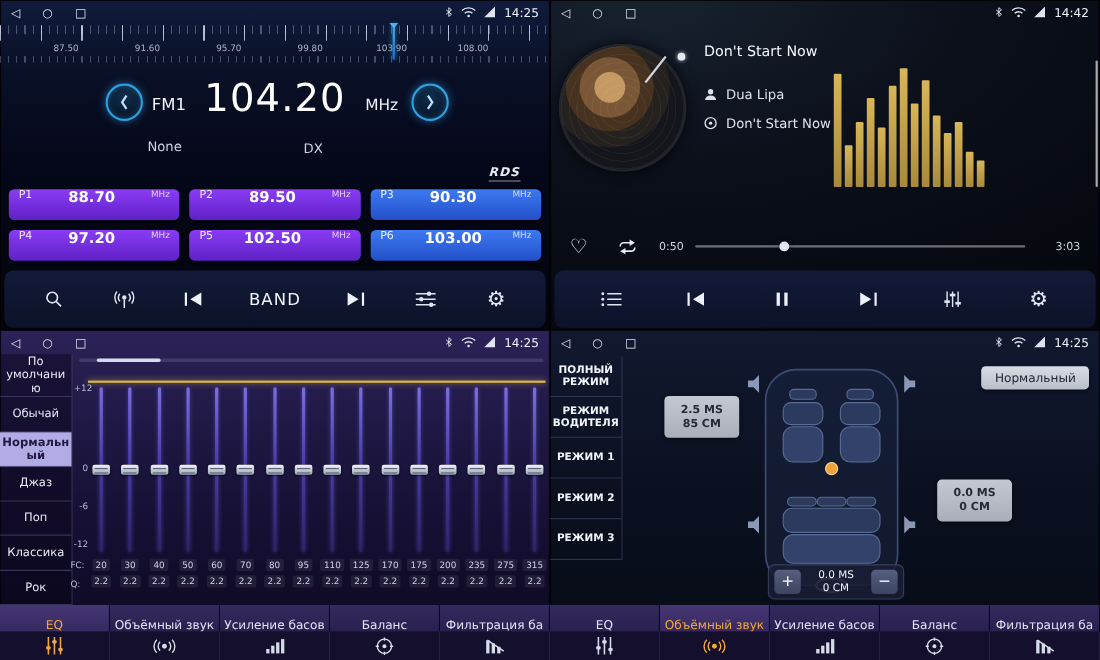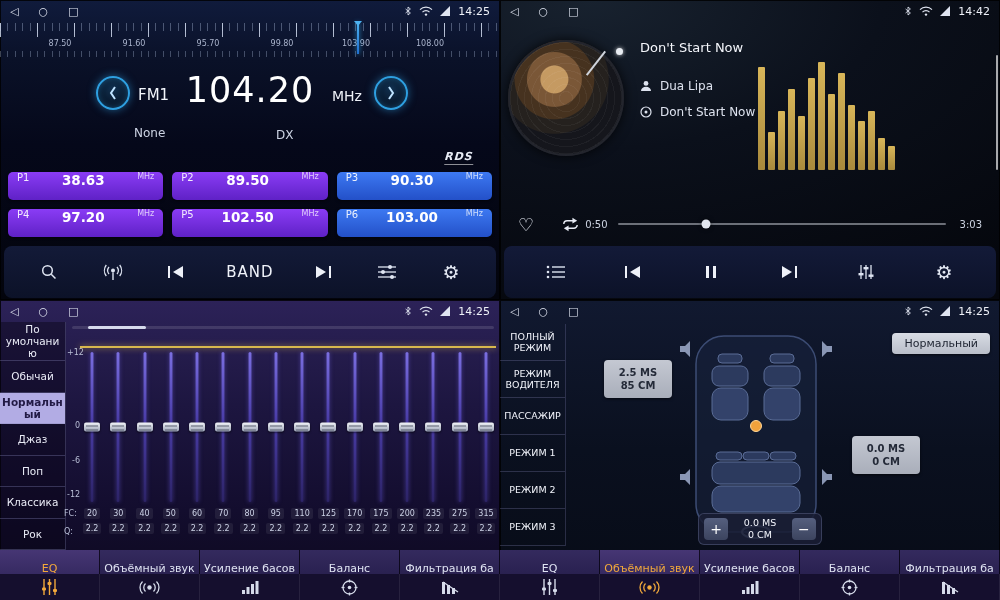--- a/index.html
+++ b/index.html
@@ -67,21 +67,21 @@
   .track-title{position:absolute;left:140px;top:40px;font-size:13px;color:#f4f6fb}
   .meta-row{position:absolute;left:140px;display:flex;align-items:center;gap:8px;font-size:12px;color:#dde2ee}
   .meta-artist{top:79px}
   .meta-album{top:105px}
   .spectrum{position:absolute;left:258px;top:62px;width:152px;height:108px;display:flex;align-items:flex-end;gap:3px}
   .sbar{width:7px;background:linear-gradient(180deg,#d8b659,#a8893c);border-radius:1px}
   .pscroll{position:absolute;right:2px;top:55px;width:2px;height:115px;background:rgba(255,255,255,.65);border-radius:1px}
   .controls{position:absolute;left:18px;right:18px;top:210px;height:28px;display:flex;align-items:center}
   .heart{font-size:18px;color:#e8ecf5;cursor:pointer}
   .repeat{margin-left:26px;cursor:pointer;display:flex}
-  .ptime{font-size:10px;color:#cdd4e2;margin-left:4px}
+  .ptime{font-size:10px;color:#cdd4e2;margin-left:18px}
   .pslider{flex:1;position:relative;height:14px;margin:0 10px;cursor:pointer}
   .pslider .line{position:absolute;top:6px;left:0;right:0;height:2px;background:rgba(230,235,245,.45);border-radius:1px}
   .pslider .knob{position:absolute;top:7px;width:9px;height:9px;border-radius:50%;background:#e2e6ee;box-shadow:0 0 4px rgba(0,0,0,.6);transform:translate(-50%,-50%)}
 
   
   .tabsrow{position:absolute;left:0;right:0;top:250px;height:36px;display:grid;grid-template-columns:repeat(5,1fr);z-index:4}
   .tabcell{background:linear-gradient(180deg,#342a5e,#241c49);border-right:1px solid rgba(5,2,15,.8);display:flex;align-items:center;justify-content:center;font-size:11px;color:#dfe3f2;cursor:pointer;overflow:hidden;white-space:nowrap}
   .tabcell.active{background:linear-gradient(180deg,#463674,#2e2458);color:#f2a93b}
   .iconsrow{position:absolute;left:0;right:0;top:274px;bottom:0;display:grid;grid-template-columns:repeat(5,1fr);background:#150f2e;z-index:4}
   .iconcell{display:flex;align-items:center;justify-content:center;border-right:1px solid rgba(255,255,255,.08);cursor:pointer}
@@ -101,21 +101,21 @@
   .vslider .track{position:absolute;left:50%;top:0;bottom:0;width:3px;transform:translateX(-50%);background:linear-gradient(180deg,#7a6ee0 0%,#4a3da8 45%,#2c2366 100%);border-radius:2px;box-shadow:0 0 4px rgba(110,95,220,.5)}
   .vslider .knob{position:absolute;left:50%;top:50%;width:16px;height:9px;transform:translate(-50%,-50%);background:linear-gradient(180deg,#f2f4f8,#9aa2b5);border-radius:2px;box-shadow:0 1px 2px rgba(0,0,0,.7);cursor:grab}
   .vslider .knob:after{content:"";position:absolute;left:2px;right:2px;top:3px;border-top:1px solid #5a6070;border-bottom:1px solid #5a6070;height:3px}
   .fcval,.qval{margin-top:6px;font-size:8px;color:#ccd2e6;background:rgba(255,255,255,.07);border-radius:2px;padding:1px 3px;min-width:16px;text-align:center}
   .qval{margin-top:4px}
   .rowlab{position:absolute;left:64px;font-size:8px;color:#b9bfd6}
   .fclab{top:209px}.qlab{top:227px}
 
   
   .sur-menu{position:absolute;left:0;top:24px;width:66px;display:flex;flex-direction:column;border-right:1px solid rgba(120,120,170,.3)}
-  .sur-item{height:37px;display:flex;align-items:center;justify-content:center;text-align:center;font-size:9.5px;font-weight:normal;line-height:1.2;color:#f2f4fb;border-bottom:1px solid rgba(130,130,180,.3);padding:1px 2px;cursor:pointer}
+  .sur-item{height:37px;display:flex;align-items:center;justify-content:center;text-align:center;font-size:9.5px;font-weight:bold;line-height:1.2;color:#f2f4fb;border-bottom:1px solid rgba(130,130,180,.3);padding:1px 2px;cursor:pointer}
   .profile-btn{position:absolute;right:10px;top:33px;background:linear-gradient(180deg,#d8dce4,#b9bec9);color:#1d2330;font-size:11px;padding:4px 12px;border-radius:4px;cursor:pointer;box-shadow:0 1px 3px rgba(0,0,0,.6)}
   .delaybox{position:absolute;width:68px;height:38px;background:linear-gradient(180deg,#c4c8d2,#a9aeba);border-radius:4px;color:#242a38;font-size:10px;font-weight:bold;display:flex;flex-direction:column;align-items:center;justify-content:center;line-height:1.35;cursor:pointer;box-shadow:0 1px 3px rgba(0,0,0,.6)}
   .db-fl{left:104px;top:60px}.db-fr{left:352px;top:60px}.db-rl{left:104px;top:136px}.db-rr{left:352px;top:136px}
   .cargfx{position:absolute;left:176px;top:28px;width:160px;height:216px}
   .adjuster{position:absolute;left:198px;top:213px;width:124px;height:32px;background:rgba(25,30,52,.88);border:1px solid rgba(120,130,170,.35);border-radius:6px;display:flex;align-items:center;justify-content:space-between;padding:0 5px}
   .adj-btn{width:24px;height:22px;background:linear-gradient(180deg,#555f7e,#3c445f);border-radius:4px;color:#fff;font-size:14px;display:flex;align-items:center;justify-content:center;cursor:pointer}
   .adj-val{font-size:9.5px;color:#f2f4fb;text-align:center;line-height:1.3}
 </style>
 </head>
 <body>
@@ -170,21 +170,21 @@
     <div class="round-btn" style="left:374px;top:76px">
       <svg width="10" height="16" viewBox="0 0 10 16">
           <polyline points="3,2 7,8 3,14" fill="none" stroke="#bfe3ff" stroke-width="2"></polyline>
         </svg>
     </div>
     <div class="rds">RDS</div>
 
     <div class="presets">
       <div class="preset p-purple">
         <span class="plabel">P1</span>
-        <span class="pfreq">38.63</span>
+        <span class="pfreq">88.70</span>
         <span class="punit">MHz</span>
       </div>
       <div class="preset p-purple">
         <span class="plabel">P2</span>
         <span class="pfreq">89.50</span>
         <span class="punit">MHz</span>
       </div>
       <div class="preset p-blue">
         <span class="plabel">P3</span>
         <span class="pfreq">90.30</span>
@@ -626,21 +626,20 @@
         <svg class="sicon" width="11" height="10" viewBox="0 0 11 10">
             <polygon points="0,10 10,10 10,0" fill="#dfe4f0"></polygon>
           </svg>
         <span class="time">14:25</span>
       </div>
     </div>
 
     <div class="sur-menu">
       <div class="sur-item">ПОЛНЫЙ РЕЖИМ</div>
       <div class="sur-item">РЕЖИМ ВОДИТЕЛЯ</div>
-      <div class="sur-item">ПАССАЖИР</div>
       <div class="sur-item">РЕЖИМ 1</div>
       <div class="sur-item">РЕЖИМ 2</div>
       <div class="sur-item">РЕЖИМ 3</div>
     </div>
 
     <div class="profile-btn">Нормальный</div>
 
     <svg class="cargfx" viewBox="0 0 160 216">
       <rect x="20" y="8" width="120" height="196" rx="28" fill="rgba(26,36,64,.55)" stroke="#3c4c74" stroke-width="1.5"></rect>
 

